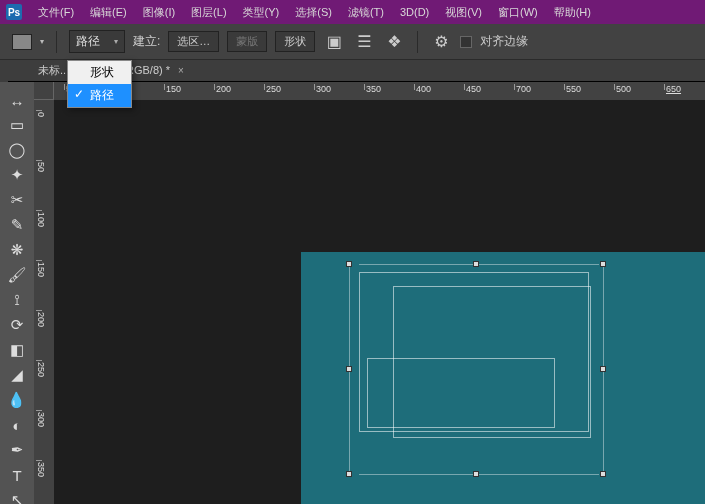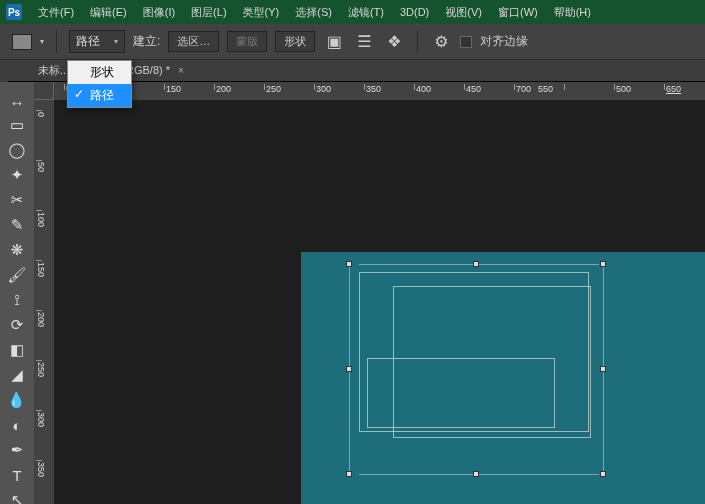--- a/index.html
+++ b/index.html
@@ -1,18 +1,18 @@
 <!DOCTYPE html>
 <html><head>
 <meta charset="utf-8">
 <style>
 * { margin: 0; padding: 0; box-sizing: border-box; font-family: "Microsoft YaHei", sans-serif; }
 body { width: 705px; height: 504px; background: #1a1a1a; overflow: hidden; position: relative; }
 
-.menubar { background: #14532d; height: 24px; display: flex; align-items: center; padding: 0 6px; }
+.menubar { background: #701a75; height: 24px; display: flex; align-items: center; padding: 0 6px; }
 .ps-logo { width: 16px; height: 16px; background: #1d6baf; color: #fff; font-size: 10px; font-weight: bold; display: flex; align-items: center; justify-content: center; border-radius: 2px; margin-right: 8px; }
 .menu-item { color: #d8d8d8; font-size: 11px; padding: 0 8px; cursor: pointer; }
 
 .optbar { background: #424242; height: 36px; display: flex; align-items: center; padding: 0 12px; border-bottom: 1px solid #2a2a2a; gap: 8px; }
 .tool-swatch { width: 20px; height: 16px; background: #888; border: 1px solid #222; }
 .chev { color: #bbb; font-size: 8px; }
 .combo { background: #3a3a3a; border: 1px solid #222; color: #ddd; font-size: 12px; padding: 2px 6px; display: flex; align-items: center; gap: 6px; min-width: 56px; position: relative; cursor: pointer; }
 .combo .arrow { font-size: 8px; color: #aaa; margin-left: auto; }
 .opt-label { color: #ccc; font-size: 12px; }
 .opt-btn { background: #3a3a3a; border: 1px solid #222; color: #ccc; font-size: 11px; padding: 2px 8px; cursor: pointer; }
@@ -141,21 +141,21 @@
       <div style="left: 262px;">300</div>
       <div class="tick" style="left: 310px;"></div>
       <div style="left: 312px;">350</div>
       <div class="tick" style="left: 360px;"></div>
       <div style="left: 362px; text-align: center;">400</div>
       <div class="tick" style="left: 410px;"></div>
       <div style="left: 412px;">450</div>
       <div class="tick" style="left: 460px;"></div>
       <div style="left: 462px;">700</div>
       <div class="tick" style="left: 510px;"></div>
-      <div style="left: 484px;">550</div>
+      <div style="left: 512px;">550</div>
       <div class="tick" style="left: 560px;"></div>
       <div style="left: 562px;">500</div>
       <div class="tick" style="left: 610px;"></div>
       <div style="left: 612px; text-decoration: underline;">650</div>
     </div>
   <div class="ruler-v" id="rulerV">
       <div class="tick" style="top: 10px;"></div>
       <div style="top: 12px;">0</div>
       <div class="tick" style="top: 60px;"></div>
       <div style="top: 62px;">50</div>

